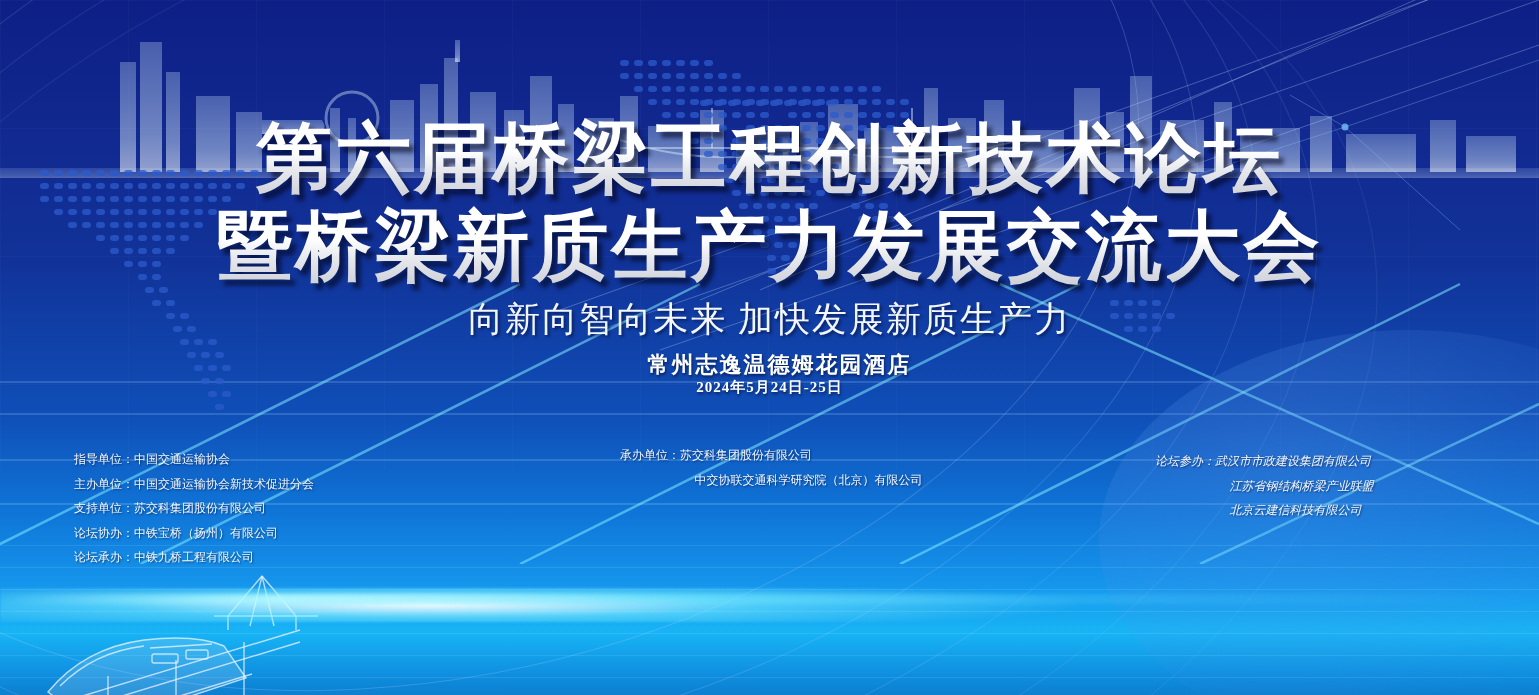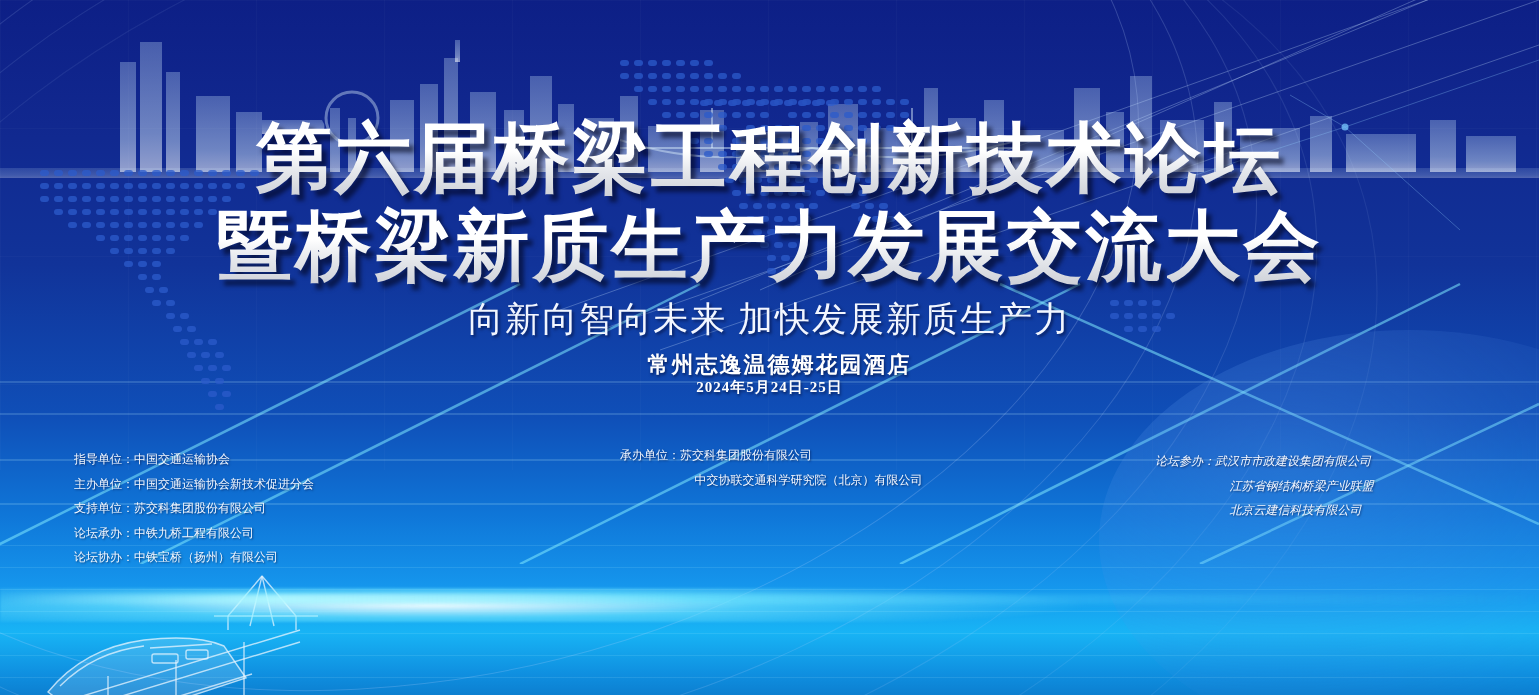--- a/index.html
+++ b/index.html
@@ -686,24 +686,24 @@
         <span class="org-row">
           <span class="org-label">指导单位：</span><span class="org-value">中国交通运输协会</span>
         </span>
         <span class="org-row">
           <span class="org-label">主办单位：</span><span class="org-value">中国交通运输协会新技术促进分会</span>
         </span>
         <span class="org-row">
           <span class="org-label">支持单位：</span><span class="org-value">苏交科集团股份有限公司</span>
         </span>
         <span class="org-row">
+          <span class="org-label">论坛协办：</span><span class="org-value">中铁宝桥（扬州）有限公司</span>
+        </span>
+        <span class="org-row">
           <span class="org-label">论坛承办：</span><span class="org-value">中铁九桥工程有限公司</span>
-        </span>
-        <span class="org-row">
-          <span class="org-label">论坛协办：</span><span class="org-value">中铁宝桥（扬州）有限公司</span>
         </span>
       </div>
 
       <div class="org-col center">
         <span class="org-row">
           <span class="org-label">承办单位：</span><span class="org-value">苏交科集团股份有限公司</span>
         </span>
         <span class="org-row indent">
           <span class="org-value">中交协联交通科学研究院（北京）有限公司</span>
         </span>

